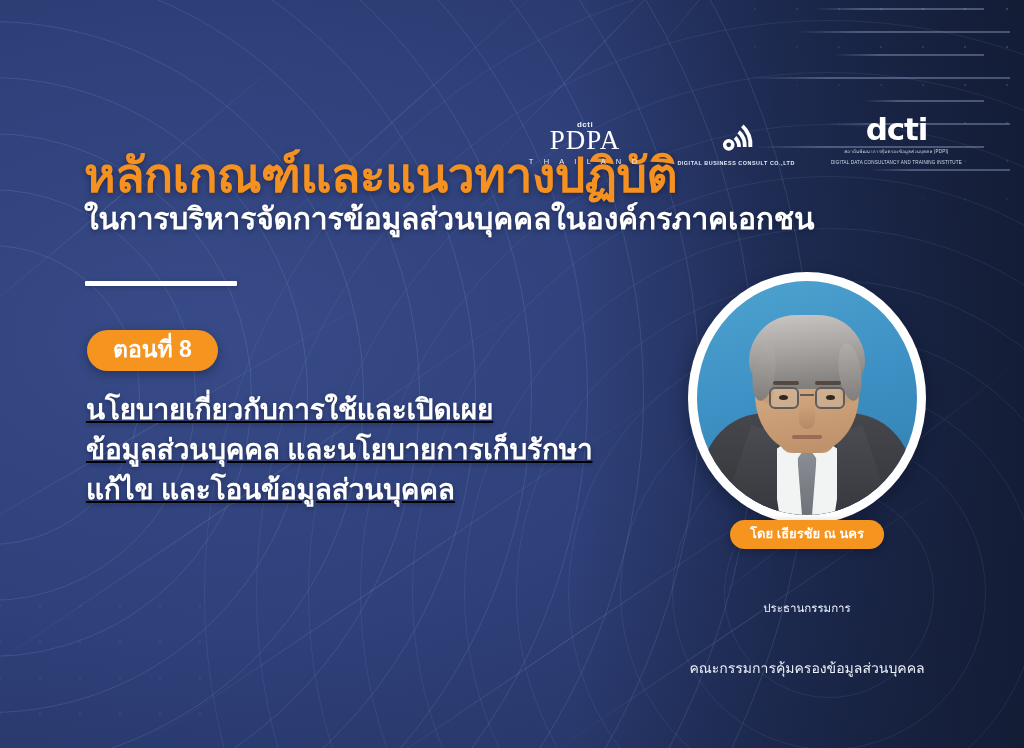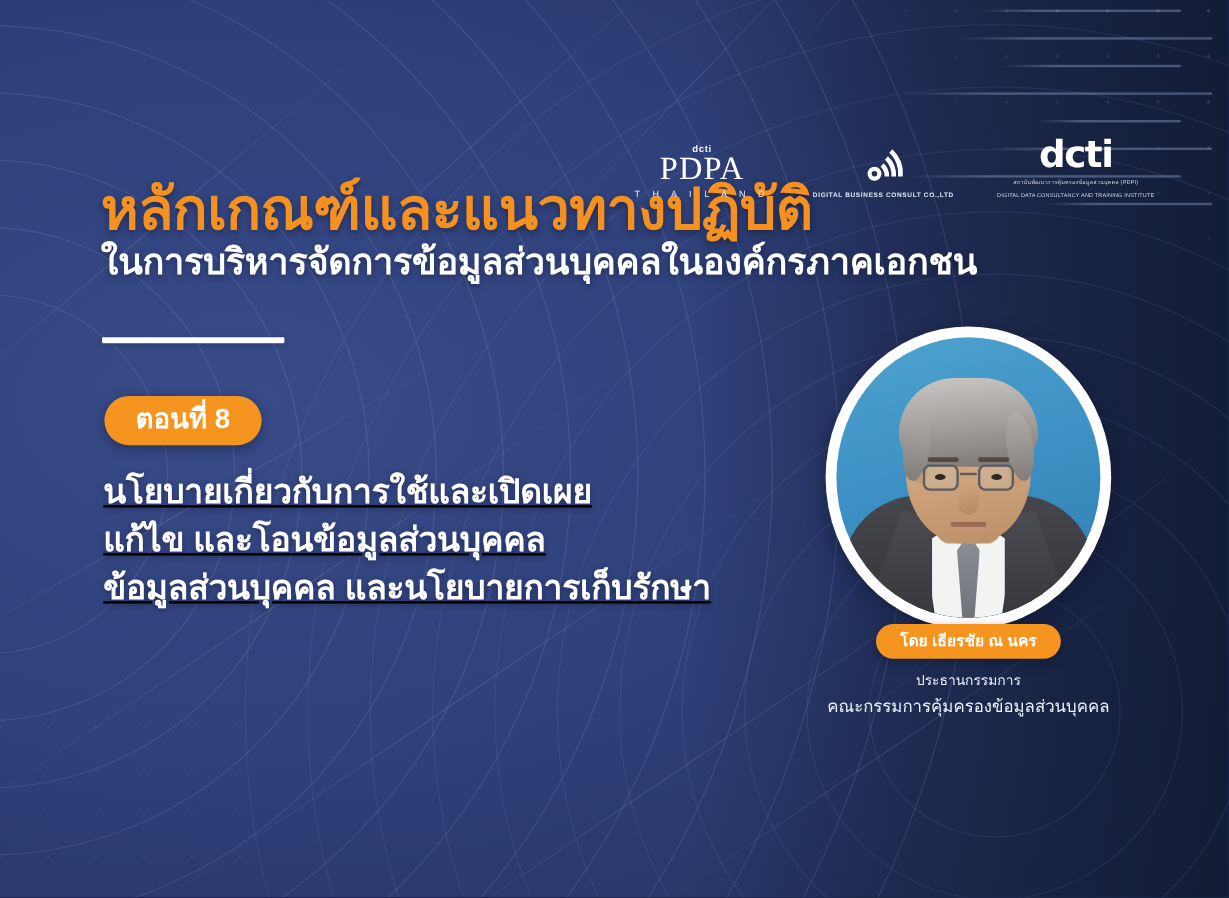--- a/index.html
+++ b/index.html
@@ -226,21 +226,21 @@
     position:absolute; left:50%; transform:translateX(-50%);
     top:248px; background:#f5941f; color:#ffffff;
     padding:7px 20px 9px; border-radius:20px; white-space:nowrap;
     font-size:13px; font-weight:700; line-height:1;
     box-shadow:0 3px 9px rgba(6,12,30,.35);
   }
   .role{
     position:absolute; left:50%; transform:translateX(-50%); top:288px;
     text-align:center; color:#eef2fb; white-space:nowrap;
   }
-  .role div{ font-size:11.5px; line-height:1.55; font-weight:400; }
+  .role div{ font-size:11.5px; line-height:1.55; font-weight:400;margin-top:40px; }
   .role div.r2{ font-size:14px; }
 </style>
 </head>
 <body>
 
 <div id="slide">
 
   <div class="bg-base"></div>
   <div class="bg-vignette"></div>
   <div class="bg-darkright"></div>
@@ -330,22 +330,22 @@
   <div class="headline">
     <div class="title-main">หลักเกณฑ์และแนวทางปฏิบัติ</div>
     <div class="title-sub">ในการบริหารจัดการข้อมูลส่วนบุคคลในองค์กรภาคเอกชน</div>
   </div>
   <div class="divider"></div>
 
   <div class="ep-badge">ตอนที่ 8</div>
 
   <div class="ep-desc">
     <p>นโยบายเกี่ยวกับการใช้และเปิดเผย</p>
+    <p>ข้อมูลส่วนบุคคล และนโยบายการเก็บรักษา</p>
     <p>แก้ไข และโอนข้อมูลส่วนบุคคล</p>
-    <p>ข้อมูลส่วนบุคคล และนโยบายการเก็บรักษา</p>
   </div>
 
   <div class="speaker">
 
     <div class="photo-ring">
       <div class="photo-inner">
         <div class="p-shoulders"></div>
         <div class="p-shirt"></div>
         <div class="p-lapel-l"></div>
         <div class="p-lapel-r"></div>

